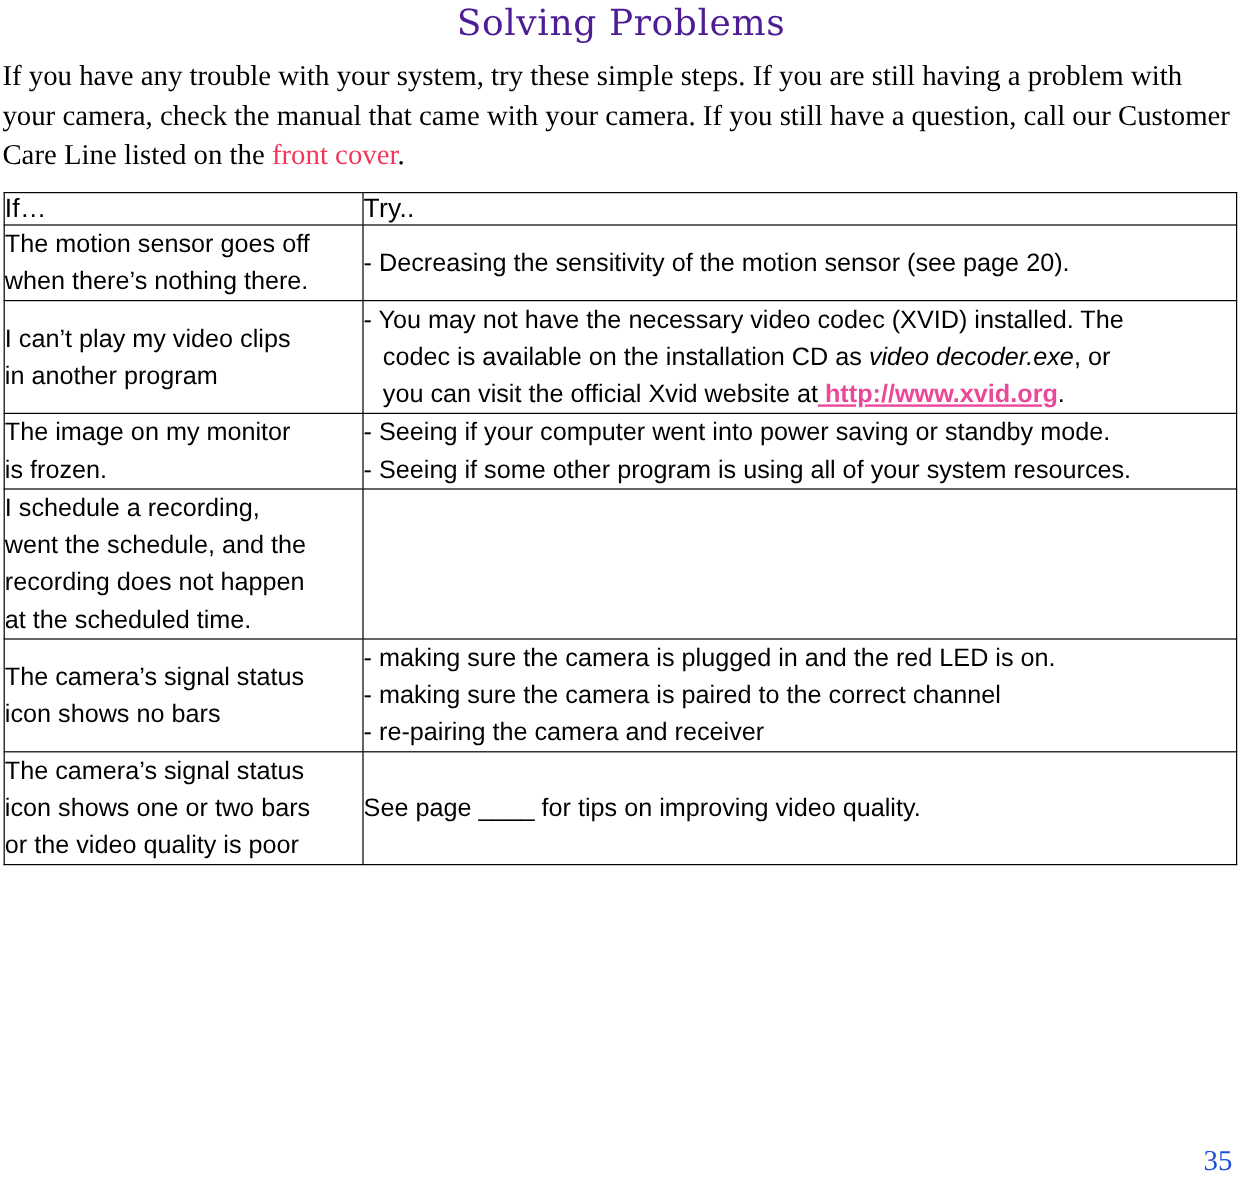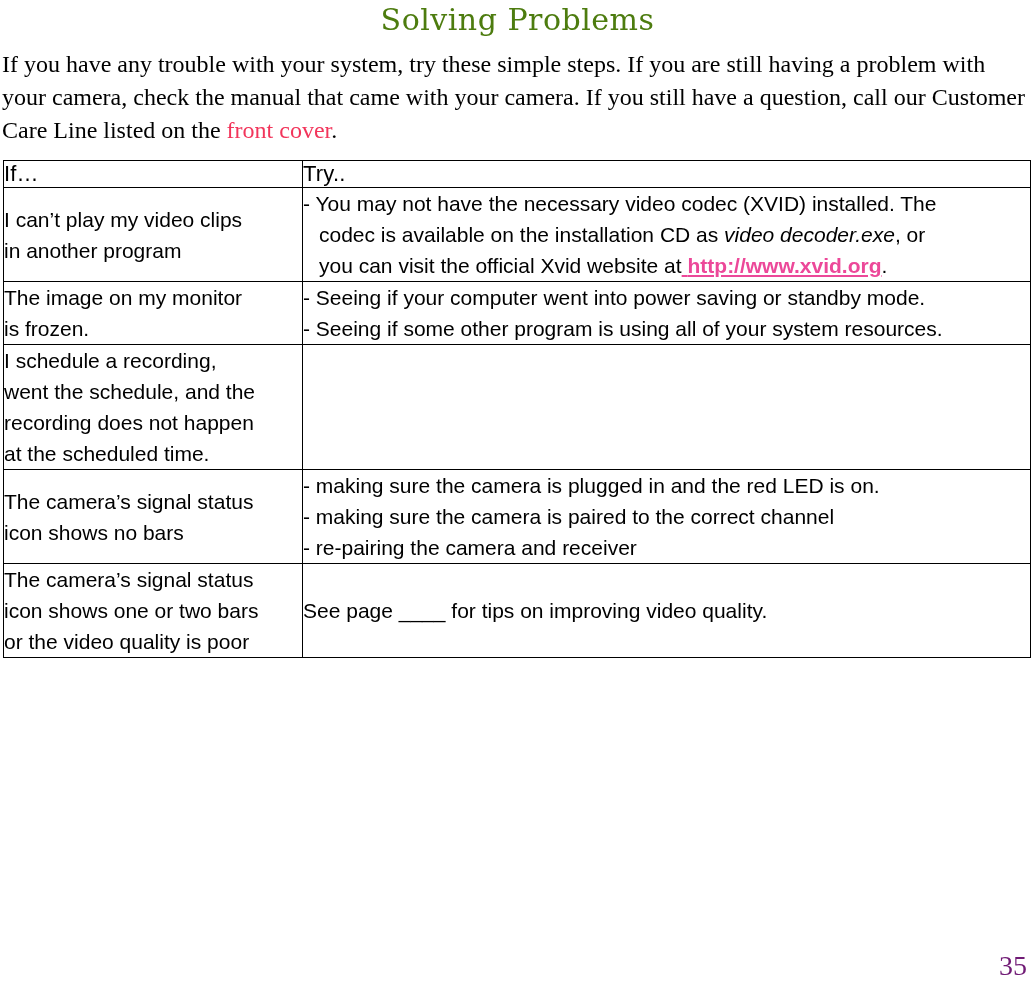--- a/index.html
+++ b/index.html
@@ -22,21 +22,21 @@
     height: 988px;
     box-sizing: border-box;
   }
 
   
   .doc-title {
     text-align: center;
     font-family: "DejaVu Serif", serif;
     font-size: 30px;
     font-weight: 400;
-    color: #4d7c0f;
+    color: #4c1d95;
     letter-spacing: 0.5px;
     margin: 0;
     padding: 2px 0 6px 0;
     line-height: 36px;
   }
 
   
   .intro {
     font-family: "Liberation Serif", serif;
     font-size: 24px;
@@ -110,22 +110,22 @@
     text-decoration: underline;
     color: #ec4899;
   }
 
   
   .page-number {
     position: absolute;
     right: 8px;
     bottom: 6px;
     font-family: "Liberation Serif", serif;
-    font-size: 28px;
-    color: #701a75;
+    font-size: 24px;
+    color: #1d4ed8;
   }
 </style>
 </head>
 <body>
 
 <div class="page">
 
   <h1 class="doc-title">Solving Problems</h1>
 
   <p class="intro">
@@ -139,20 +139,29 @@
     </colgroup>
     <thead>
       <tr>
         <th class="head-cell">If…</th>
         <th class="head-cell">Try..</th>
       </tr>
     </thead>
     <tbody>
 
 
+      <tr>
+        <td class="if-cell">
+          <div class="line">The motion sensor goes off</div>
+          <div class="line">when there’s nothing there.</div>
+        </td>
+        <td class="try-cell middle">
+          <div class="line">- Decreasing the sensitivity of the motion sensor (see page 20).</div>
+        </td>
+      </tr>
 
       <tr>
         <td class="if-cell middle">
           <div class="line">I can’t play my video clips</div>
           <div class="line">in another program</div>
         </td>
         <td class="try-cell">
           <div class="line">- You may not have the necessary video codec (XVID) installed. The</div>
           <div class="line" style="padding-left:16px;">codec is available on the installation CD as <span class="ital">video decoder.exe</span>, or</div>
           <div class="line" style="padding-left:16px;">you can visit the official Xvid website at<span class="url">&nbsp;<span>http://www.xvid.org</span></span>.</div>

